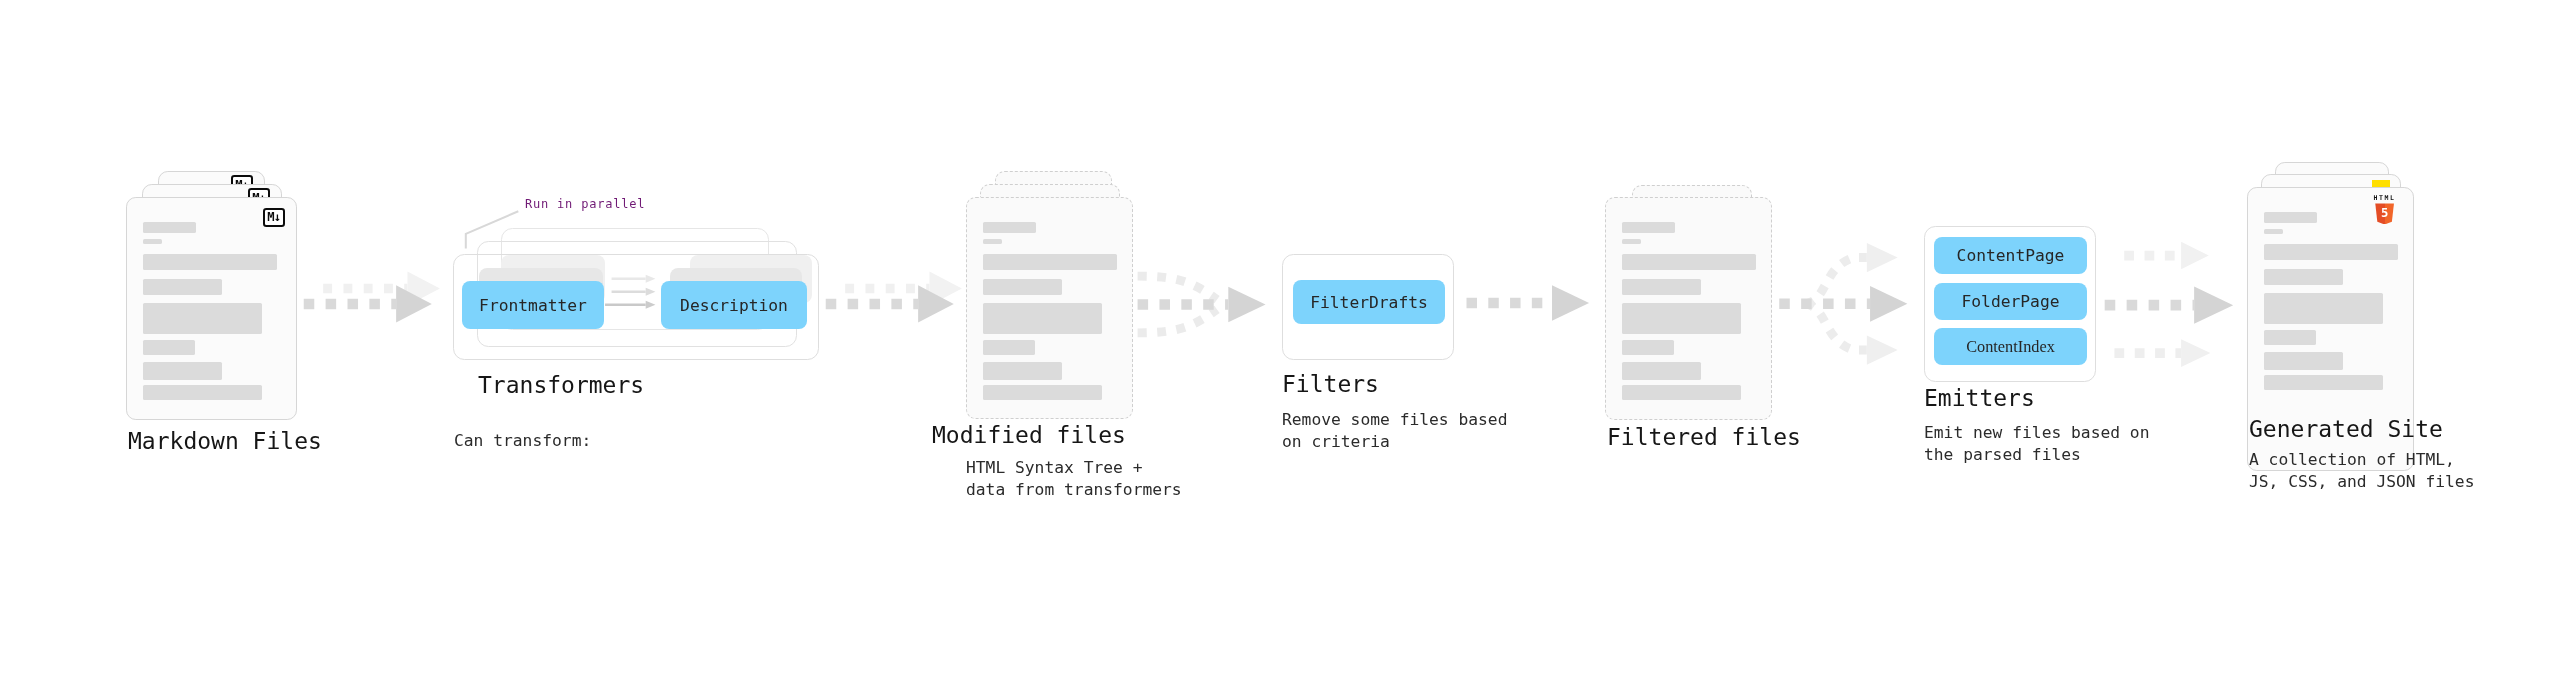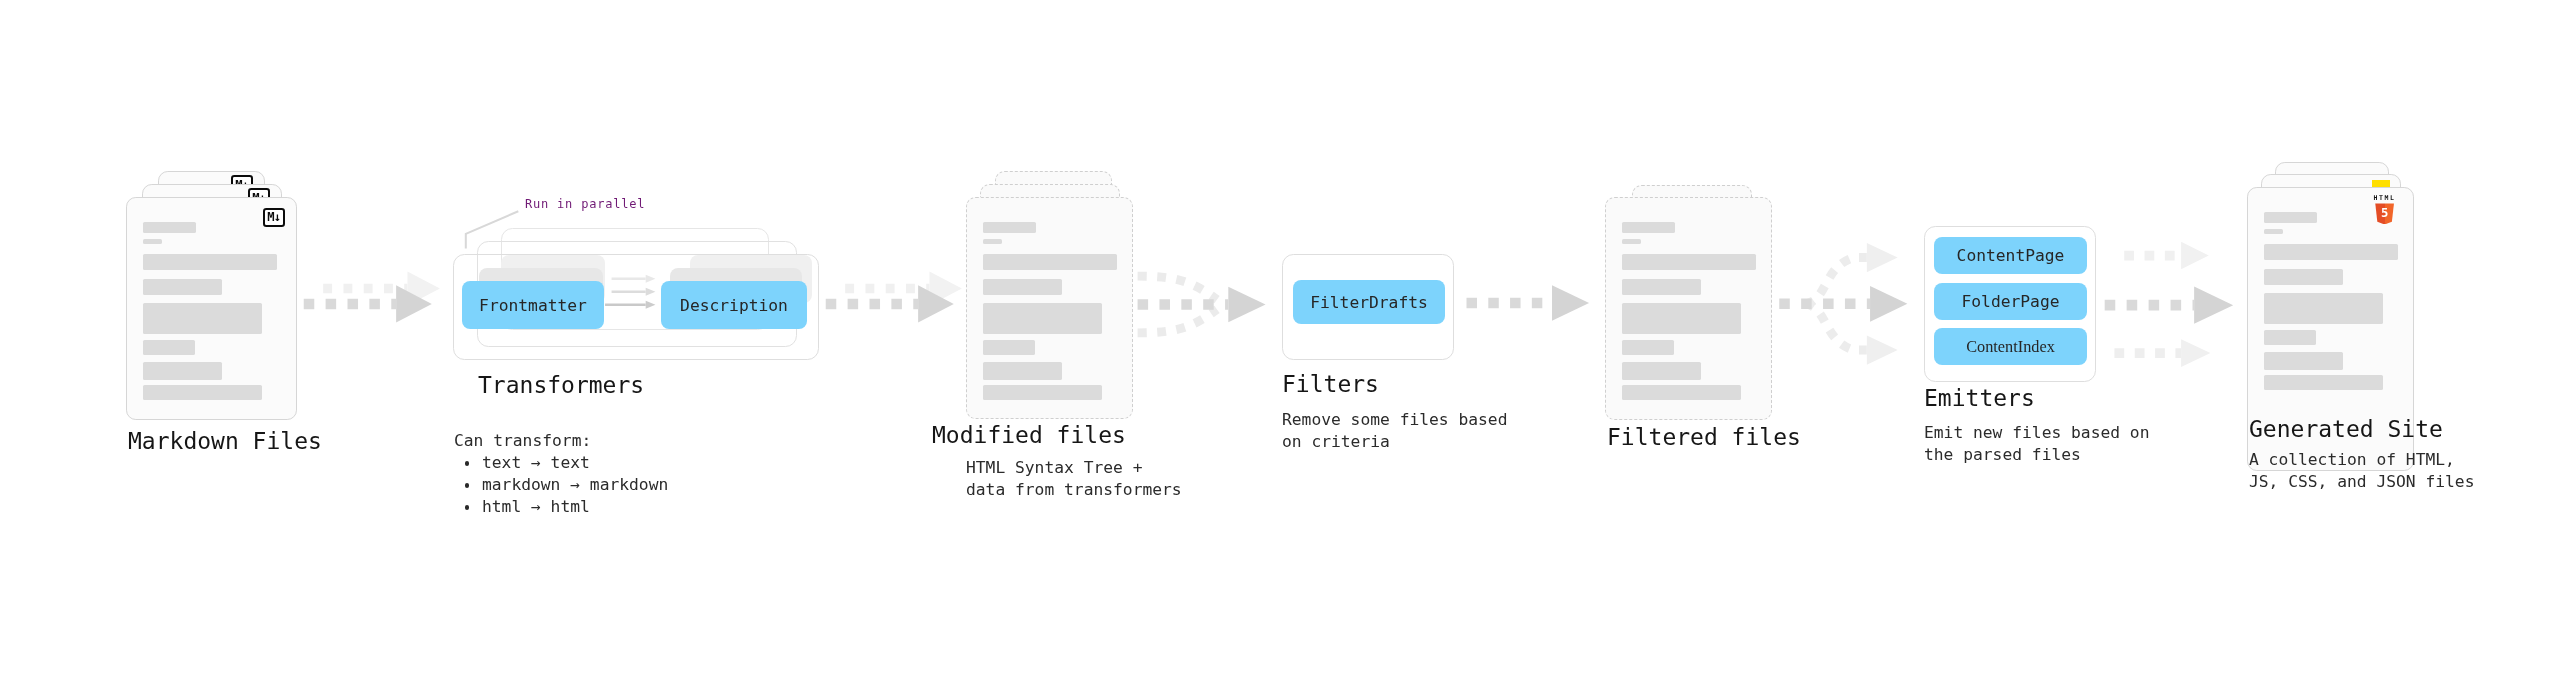--- a/index.html
+++ b/index.html
@@ -117,25 +117,20 @@
     <div class="node" style="left:661px;top:281px;width:146px;height:48px;">Description</div>
 
     <svg class="arr" style="left:452px;top:208px;" width="68" height="42" viewBox="0 0 84 52">
       <polyline points="82,4 17,32 17,50" fill="none" stroke="#d8d8d8" stroke-width="2.5"></polyline>
     </svg>
     <div class="annotation" style="left:525px;top:197px;">Run in parallel</div>
 
     <div class="stage-title" style="left:454px;top:371px;margin-left:24px;">Transformers</div>
     <div class="stage-desc" style="left:454px;top:410px;margin-top:20px;">
       <div>Can transform:</div>
-      <ul>
-        <li>text → text</li>
-        <li>markdown → markdown</li>
-        <li>html → html</li>
-      </ul>
     </div>
   </section>
 
   <svg class="arr" style="left:824px;top:265px;" width="138" height="77" viewBox="0 0 170 95">
     <g transform="translate(18,-19)">
       <line x1="8" y1="48" x2="112" y2="48" stroke="#f0f0f0" stroke-width="12" stroke-dasharray="11 14"></line>
       <polygon points="112,27 152,48 112,69" fill="#f2f2f2"></polygon>
     </g>
     <line x1="2" y1="48" x2="116" y2="48" stroke="#d9d9d9" stroke-width="13" stroke-dasharray="13 14"></line>
     <polygon points="116,25 160,48 116,71" fill="#d4d4d4"></polygon>

